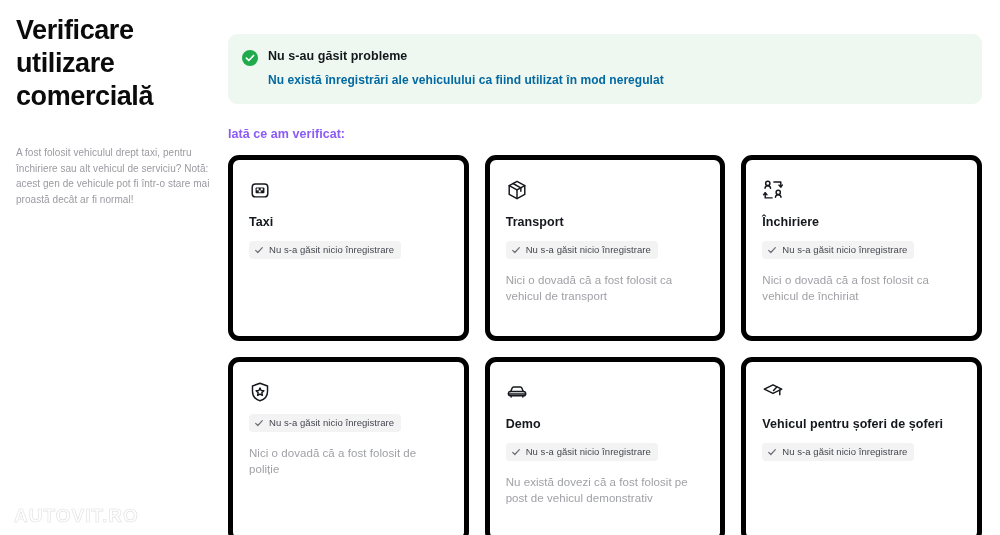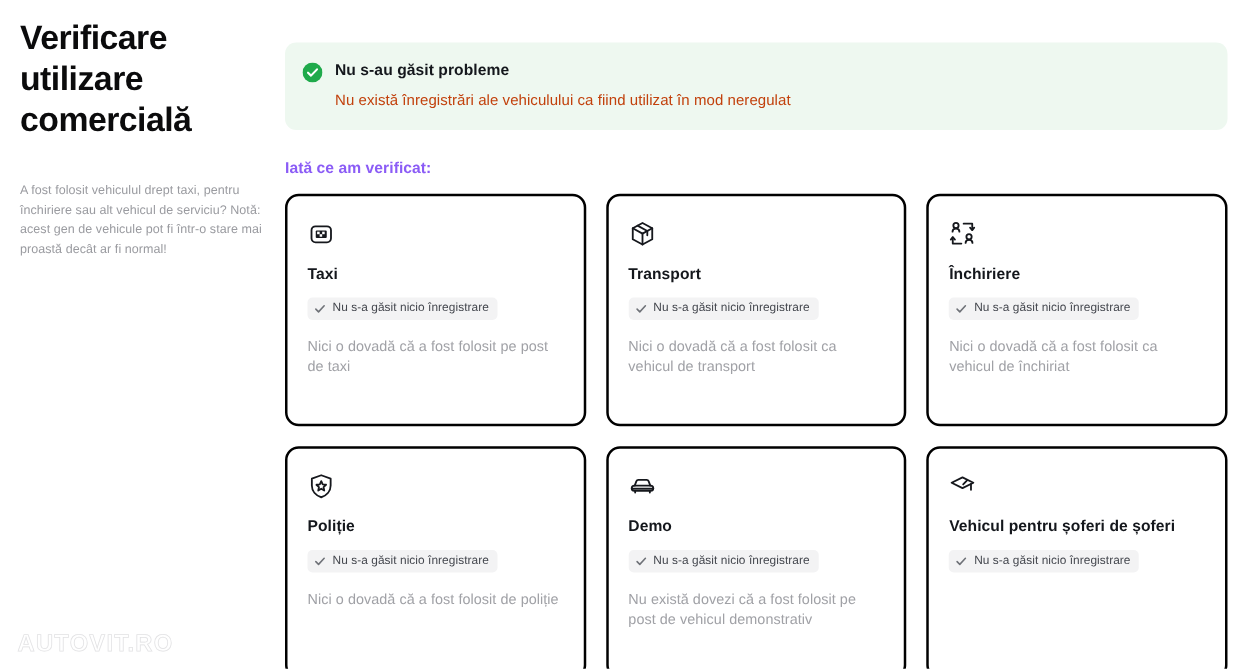--- a/index.html
+++ b/index.html
@@ -77,23 +77,24 @@
     font-size: 12.5px;
     font-weight: 700;
     color: #14171c;
     line-height: 16px;
     letter-spacing: 0.05px;
   }
 
   .banner-sub {
     margin-top: 8px;
     font-size: 12px;
-    color: #c2410c;
+    color: #0369a1;
     line-height: 16px;
     letter-spacing: 0.05px;
+    font-weight: bold;
   }
 
   
   .section-heading {
     margin-top: 23px;
     font-size: 12.5px;
     font-weight: 700;
     color: #8b5cf6;
     letter-spacing: 0.05px;
   }
@@ -101,21 +102,21 @@
   
   .grid {
     margin-top: 14px;
     display: grid;
     grid-template-columns: repeat(3, 1fr);
     column-gap: 16px;
     row-gap: 16px;
   }
 
   .card {
-    border: 2px solid #000000;
+    border: 5px solid #000000;
     border-radius: 11px;
     background: #ffffff;
     height: 186px;
     padding: 19px 16px 16px 16px;
     overflow: hidden;
   }
 
   .card-icon {
     width: 22px;
     height: 22px;
@@ -224,21 +225,20 @@
         </span>
         <div class="card-title">Taxi</div>
         <div class="card-badge">
           <span class="badge-check">
             <svg width="10" height="10" viewBox="0 0 12 12" fill="none" stroke="currentColor" stroke-width="1.5" stroke-linecap="round" stroke-linejoin="round">
               <path d="M2 6.4 L4.6 9 L10 3.2"></path>
             </svg>
           </span>
           <span class="badge-label">Nu s-a găsit nicio înregistrare</span>
         </div>
-        <div class="card-desc">Nici o dovadă că a fost folosit pe post de taxi</div>
       </div>
 
       <div class="card">
         <span class="card-icon">
           <svg width="22" height="22" viewBox="0 0 24 24" fill="none" stroke="currentColor" stroke-width="1.6" stroke-linecap="round" stroke-linejoin="round">
             <path d="M12 2.6 L20.5 7.2 L20.5 16.8 L12 21.4 L3.5 16.8 L3.5 7.2 Z"></path>
             <path d="M3.5 7.2 L12 11.9 L20.5 7.2"></path>
             <path d="M12 11.9 L12 21.4"></path>
             <path d="M7.7 4.9 L16.2 9.6 L16.2 13.4"></path>
           </svg>
@@ -280,21 +280,20 @@
         <div class="card-desc">Nici o dovadă că a fost folosit ca vehicul de închiriat</div>
       </div>
 
       <div class="card">
         <span class="card-icon">
           <svg width="22" height="22" viewBox="0 0 24 24" fill="none" stroke="currentColor" stroke-width="1.6" stroke-linecap="round" stroke-linejoin="round">
             <path d="M12 2.4 L20.2 5.4 L20.2 11.4 C20.2 16.4 16.6 20.2 12 21.6 C7.4 20.2 3.8 16.4 3.8 11.4 L3.8 5.4 Z"></path>
             <path d="M12 7.6 L13.25 10.35 L16.2 10.7 L14 12.75 L14.6 15.7 L12 14.2 L9.4 15.7 L10 12.75 L7.8 10.7 L10.75 10.35 Z"></path>
           </svg>
         </span>
-        <div class="card-title">Poliție</div>
         <div class="card-badge">
           <span class="badge-check">
             <svg width="10" height="10" viewBox="0 0 12 12" fill="none" stroke="currentColor" stroke-width="1.5" stroke-linecap="round" stroke-linejoin="round">
               <path d="M2 6.4 L4.6 9 L10 3.2"></path>
             </svg>
           </span>
           <span class="badge-label">Nu s-a găsit nicio înregistrare</span>
         </div>
         <div class="card-desc">Nici o dovadă că a fost folosit de poliție</div>
       </div>

